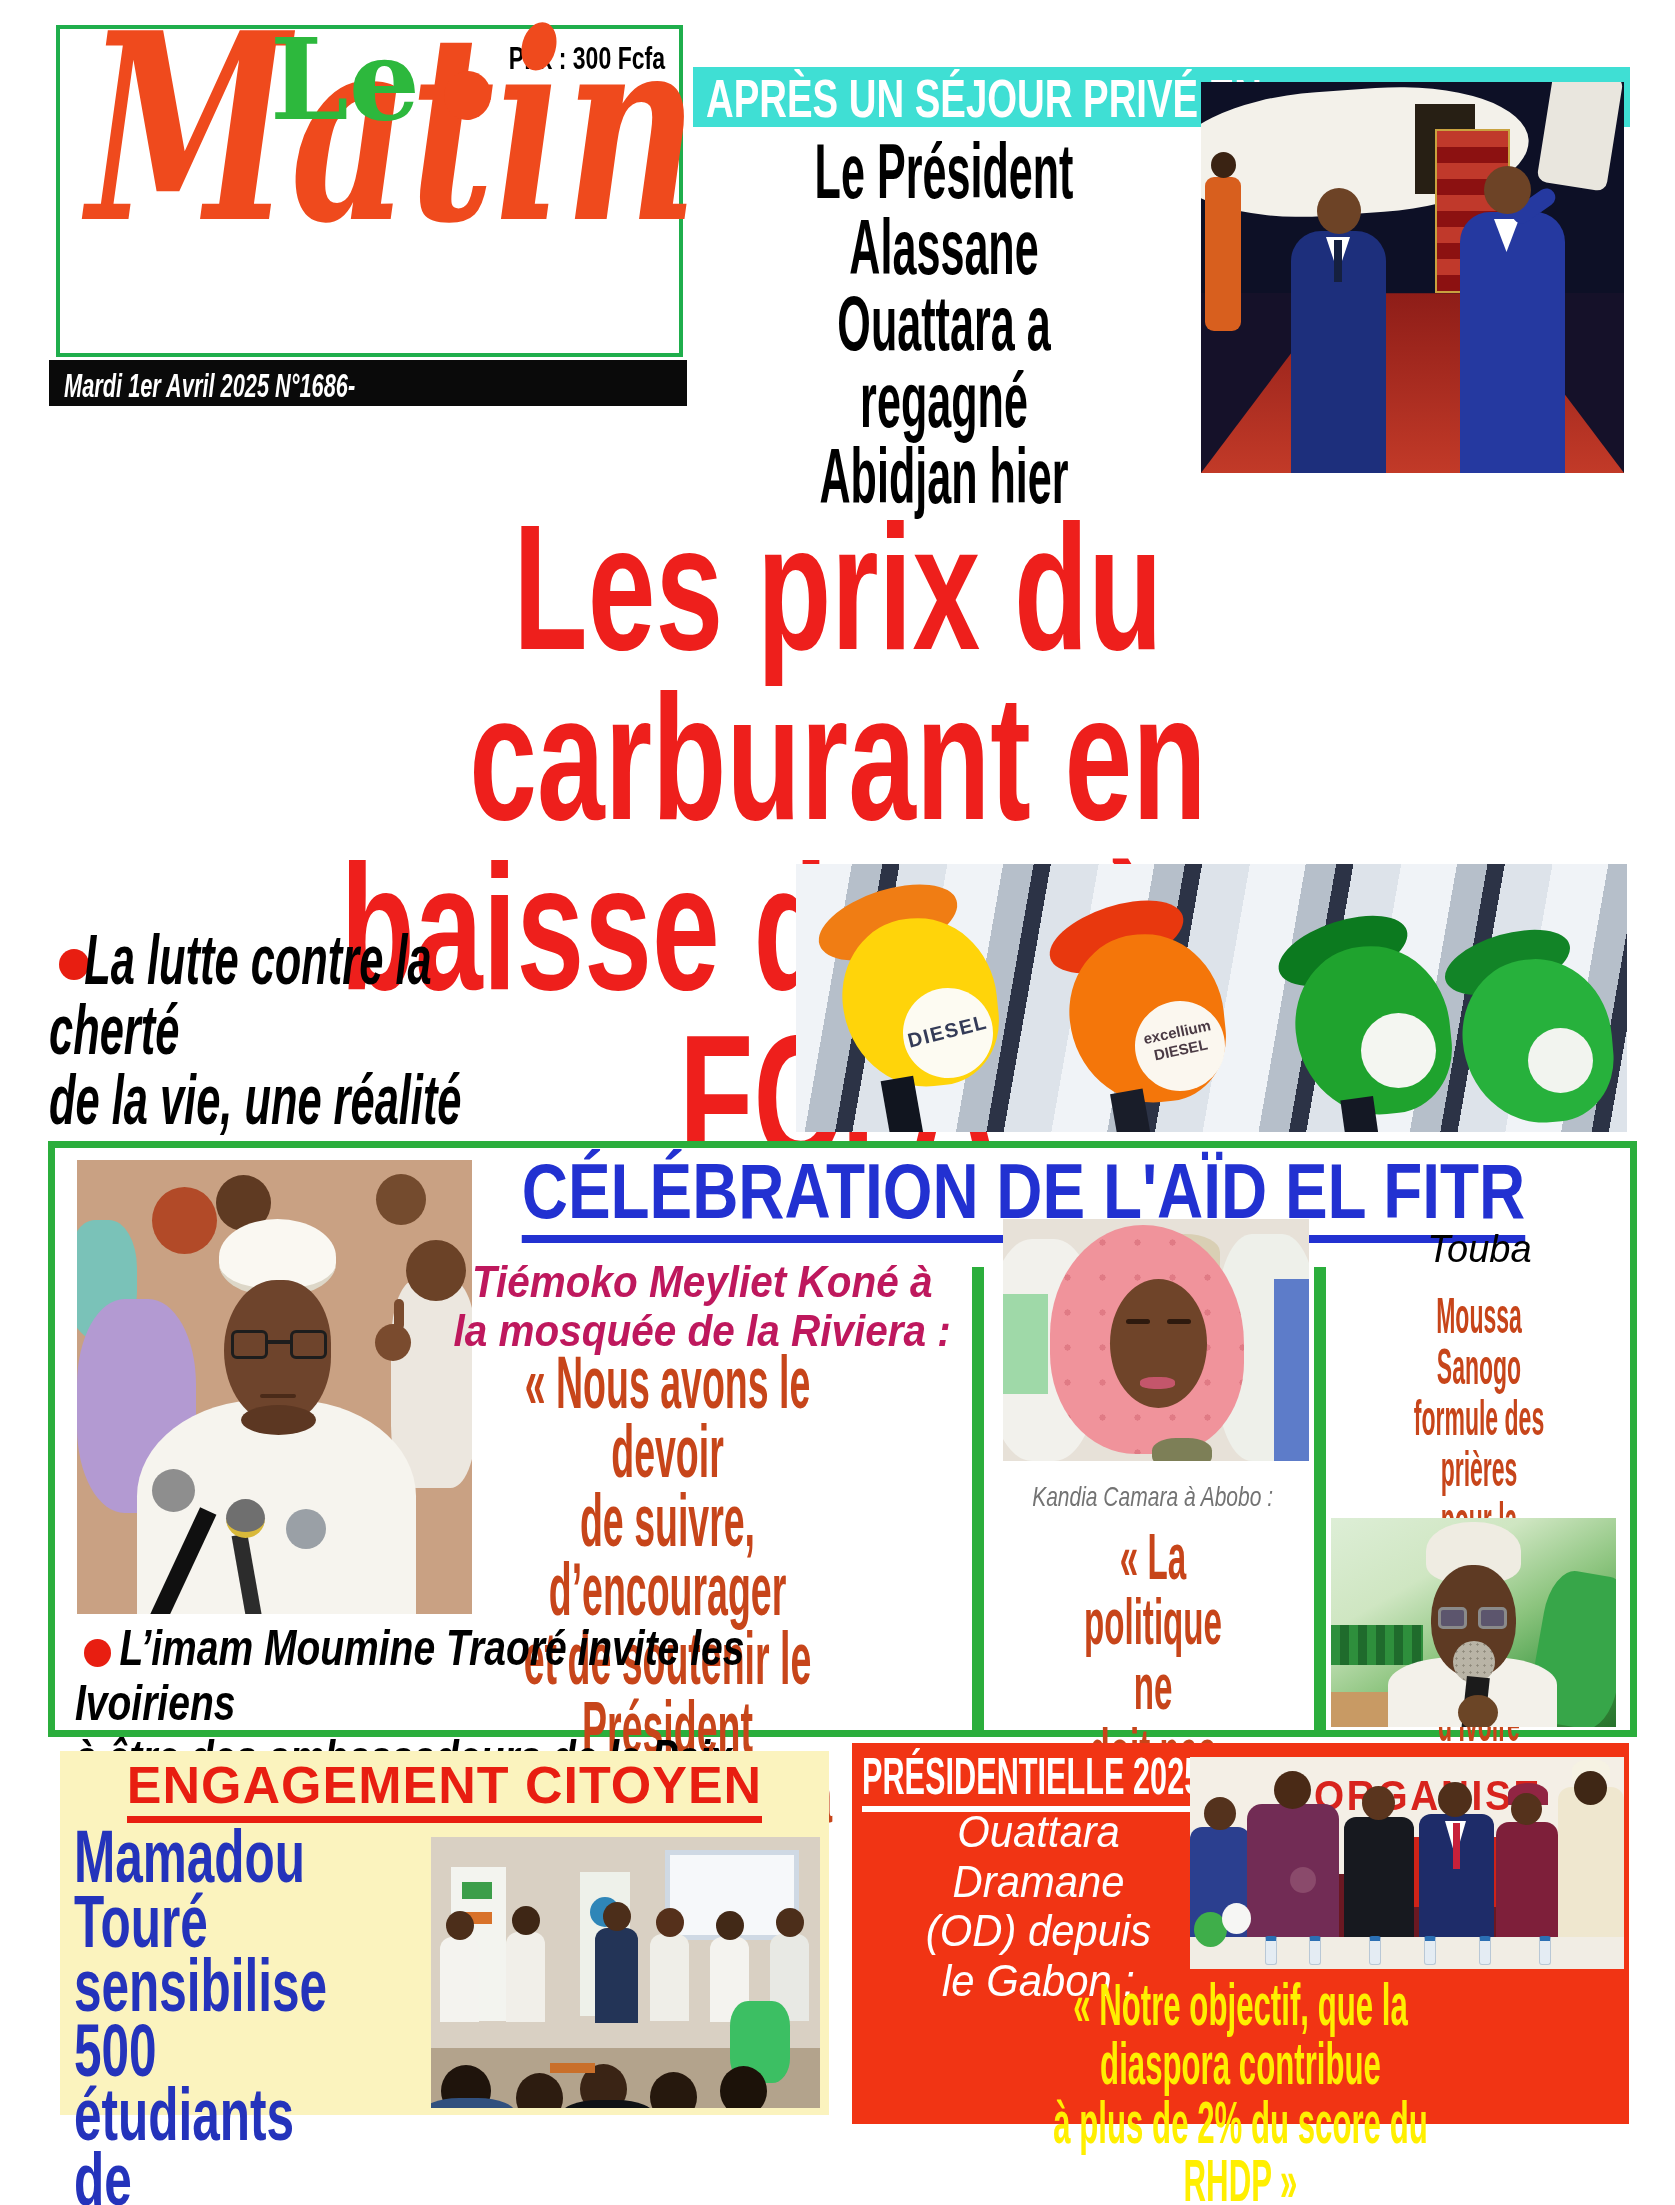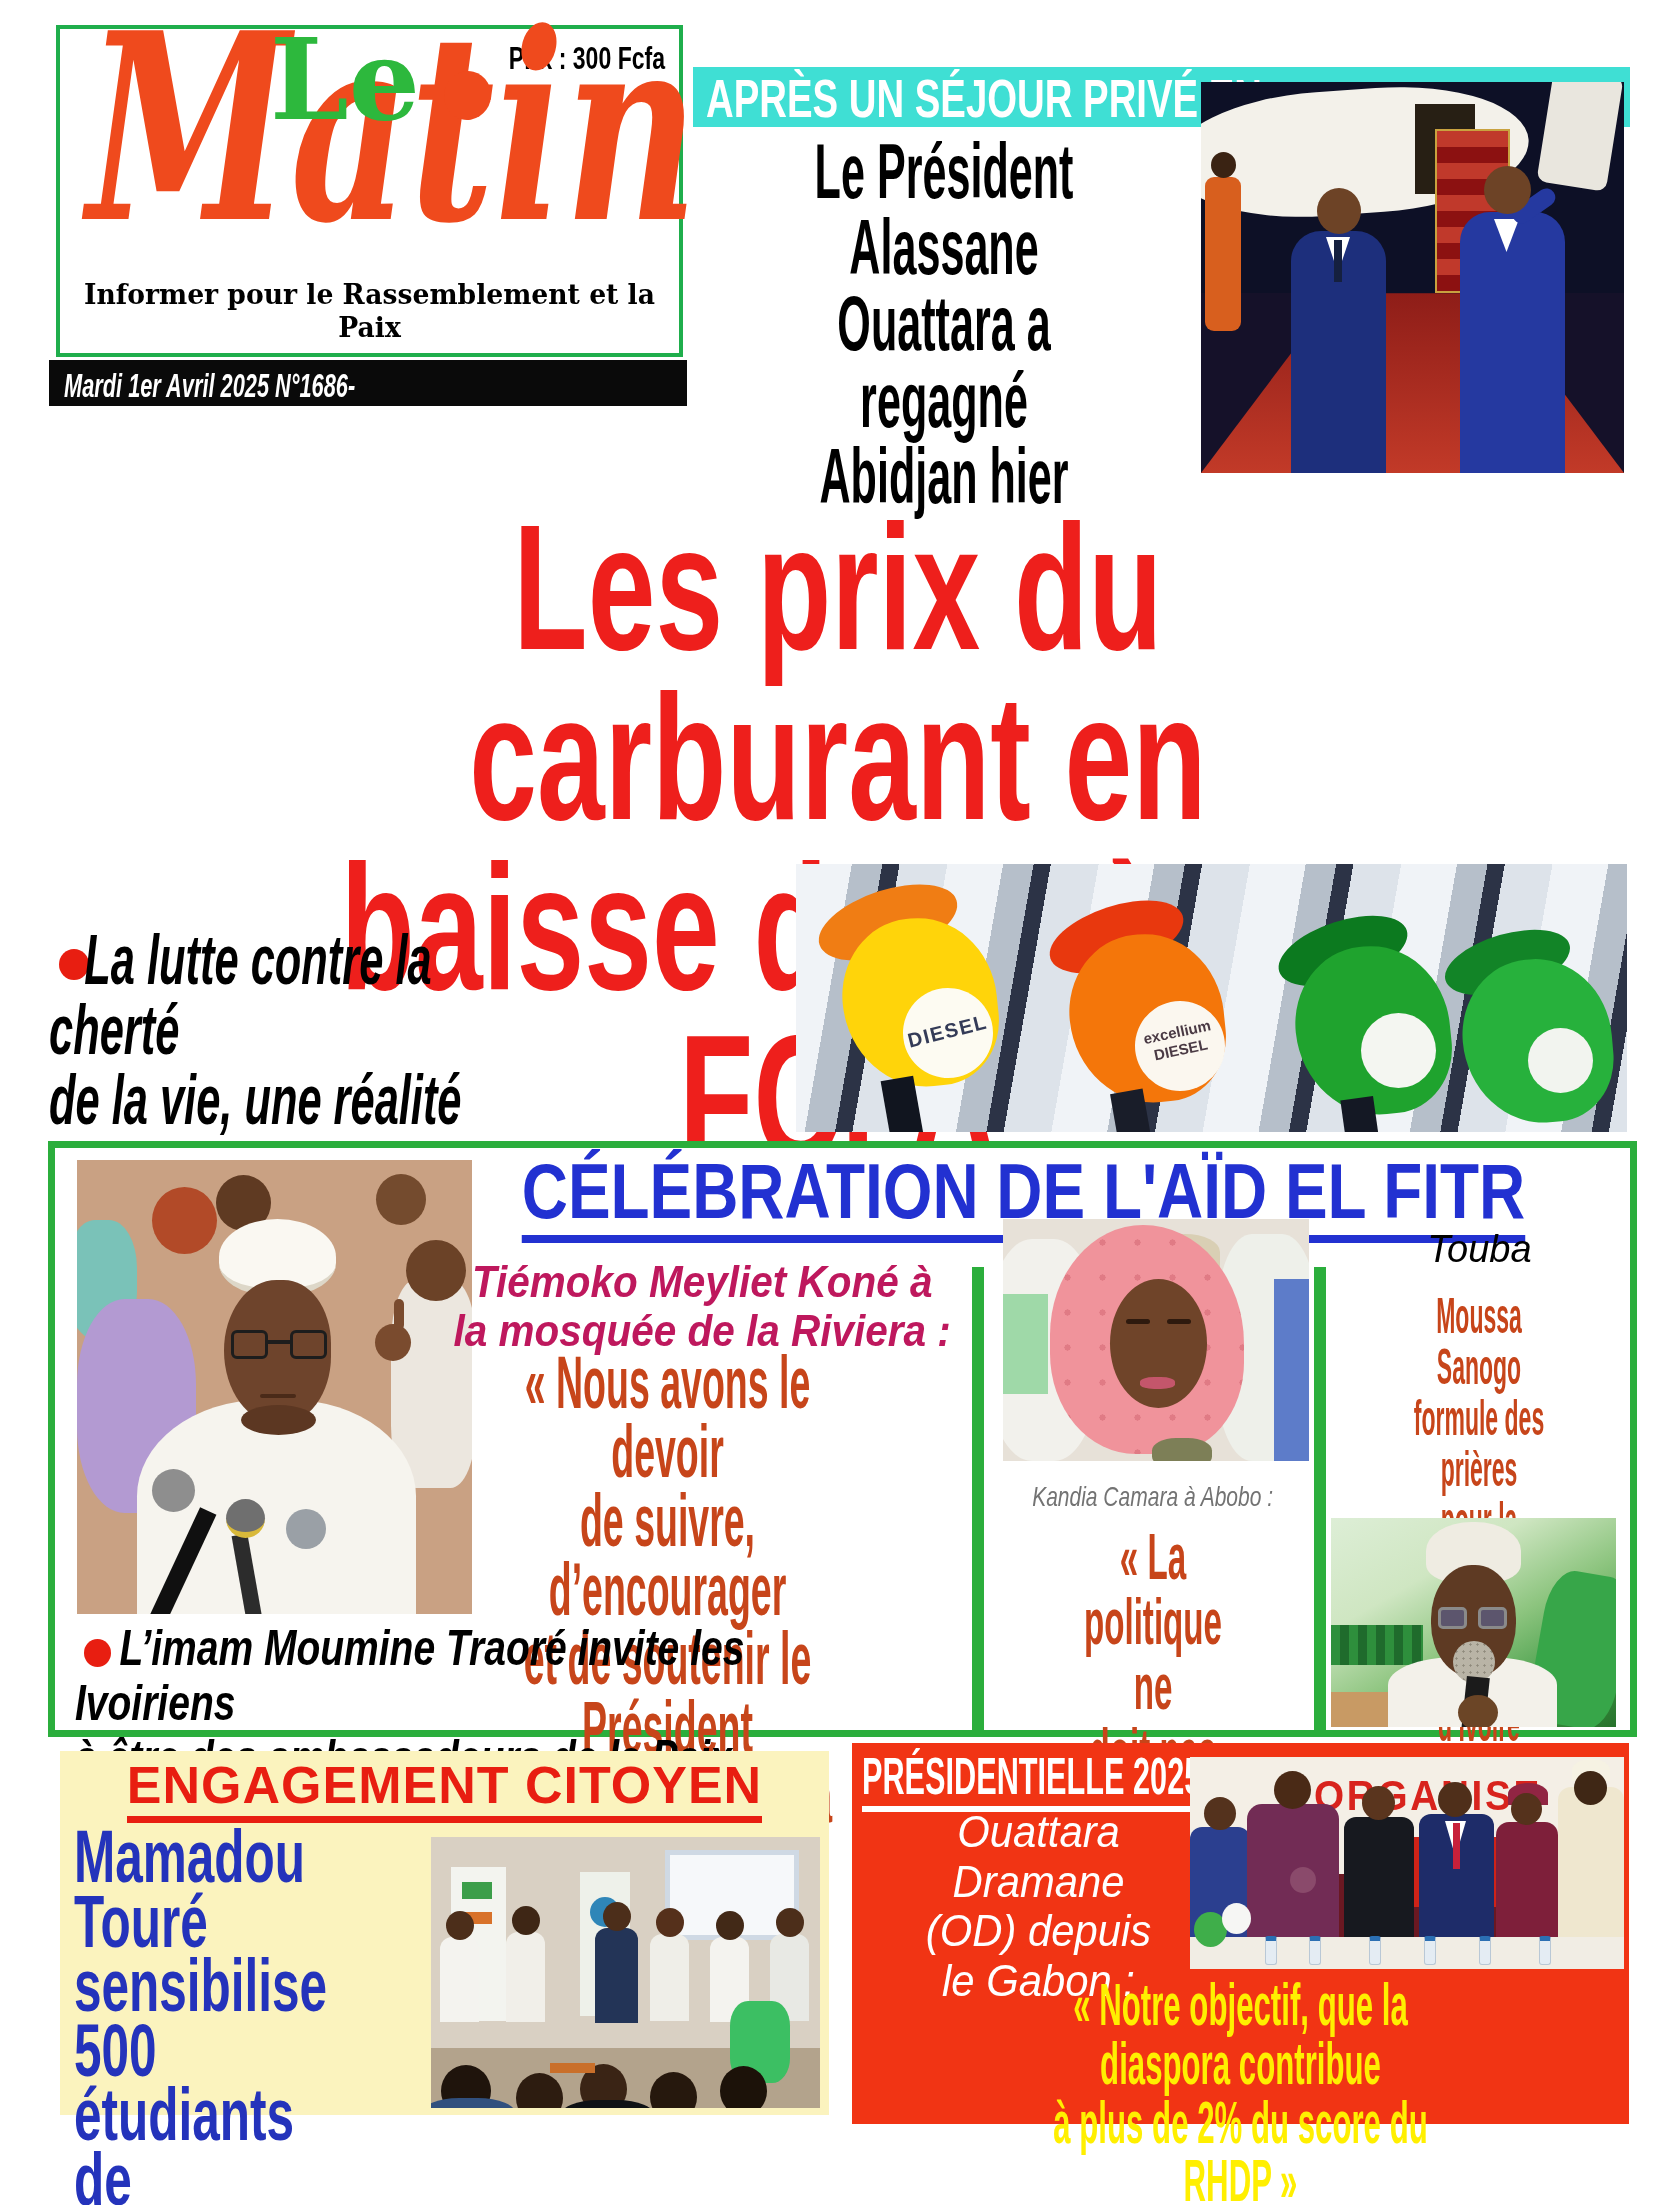--- a/index.html
+++ b/index.html
@@ -23,23 +23,20 @@
     <div class="abs" style="right:14px;top:11px;font-size:32px;font-weight:800;color:#000;">
       <span class="tx right" style="--sx:.72;">Prix : 300 Fcfa</span>
     </div>
     <div class="abs serif" style="left:27px;top:-30px;font-size:259px;font-weight:bold;font-style:italic;color:#EF4A1D;line-height:1;">
       <span class="tx left" style="--sx:.71;">Matin</span>
     </div>
     <div class="abs serif" style="left:210px;top:-5px;font-size:112px;font-weight:bold;color:#2DB83D;line-height:1;">
       <span class="tx">Le</span>
     </div>
     <div class="abs" style="left:384px;top:42px;width:47px;height:49px;background:#EF4A1D;border-radius:50%;transform:rotate(14deg);"></div>
-    <div class="abs serif ctr" style="left:0;bottom:9px;width:100%;font-size:28px;font-weight:bold;color:#000;">
-      <span class="tx" style="--sx:.95;">Informer pour le Rassemblement et la Paix</span>
-    </div>
   </div>
 
   <div class="abs" style="left:49px;top:360px;width:638px;height:46px;background:#0A0A0A;color:#fff;">
     <span class="tx left" style="--sx:.66;margin:7px 0 0 15px;font-size:33px;font-weight:bold;font-style:italic;">Mardi 1er Avril 2025  N°1686-lematinquotidien@gmail.com</span>
   </div>
 
   <div class="abs" style="left:693px;top:67px;width:937px;height:60px;background:#3FDFD4;">
     <span class="tx left" style="--sx:.71;margin:4px 0 0 13px;font-size:54px;font-weight:900;color:#fff;border-bottom:5px solid #fff;padding-bottom:2px;line-height:1;">APRÈS UN SÉJOUR PRIVÉ EN FRANCE</span>
   </div>
 

